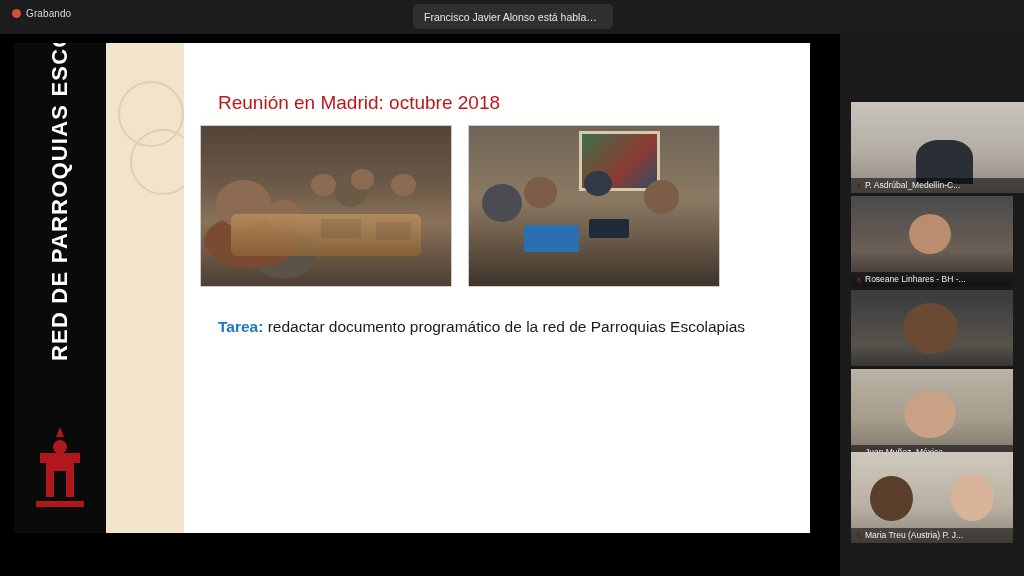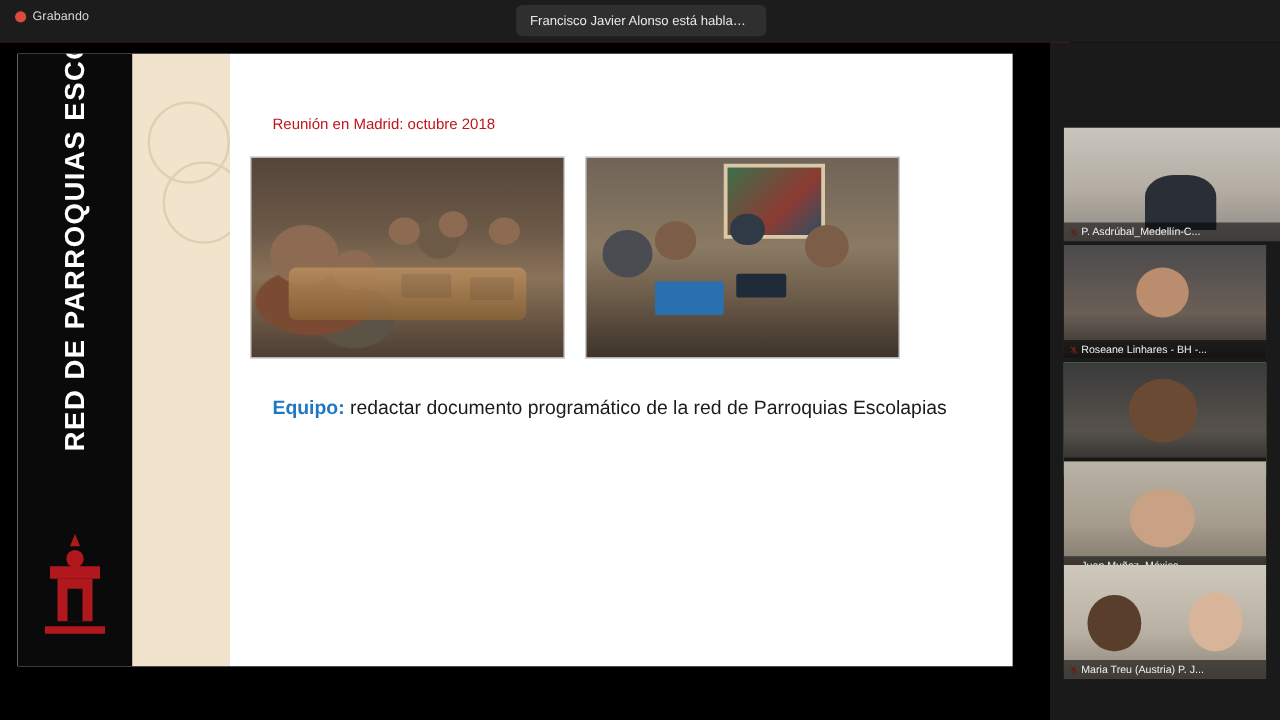--- a/index.html
+++ b/index.html
@@ -10,21 +10,21 @@
   body {
     width: 1024px;
     height: 576px;
     overflow: hidden;
     font-family: "Liberation Sans", sans-serif;
   }
   .app {
     position: relative;
     width: 856px;
     height: 576px;
-    background: #b91c1c;
+    background: #14b8a6;
   }
 
   
   .topbar {
     position: absolute;
     left: 0; top: 0;
     width: 1024px; height: 34px;
     background: #1c1c1c;
   }
   .recording {
@@ -131,21 +131,21 @@
     position: absolute;
     left: 34px; top: 23px;
     color: #c0151b;
     font-size: 17.5px;
     font-weight: bold;
   }
   .slide-sub {
     position: absolute;
     left: 34px; top: 49px;
     color: #c0151b;
-    font-size: 12px;
+    font-size: 19px;
   }
 
   .photos {
     position: absolute;
     left: 16px; top: 82px;
     width: 600px;
     display: flex;
     gap: 16px;
   }
   .photo {
@@ -346,21 +346,21 @@
             <div class="head h1"></div>
             <div class="head h2"></div>
             <div class="head h3"></div>
             <div class="head h4"></div>
             <div class="lap a"></div>
             <div class="lap b"></div>
           </div>
         </div>
 
         <div class="para p-task">
-          <span class="blue-b">Equipo:</span><span> redactar documento programático de la red de Parroquias Escolapias</span>
+          <span class="blue-b">Tarea:</span><span> redactar documento programático de la red de Parroquias Escolapias</span>
         </div>
 
       </div>
     </div>
   </div>
 
   <div class="strip">
 
     <div class="tile t1" style="top:68px;padding-left:28px;">
       <div class="bg">

